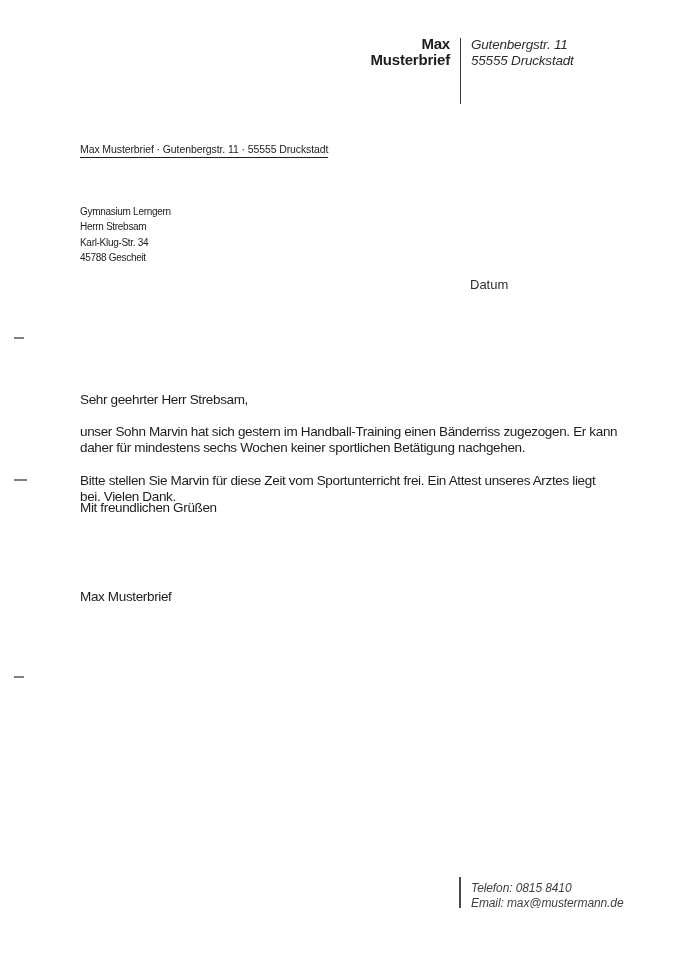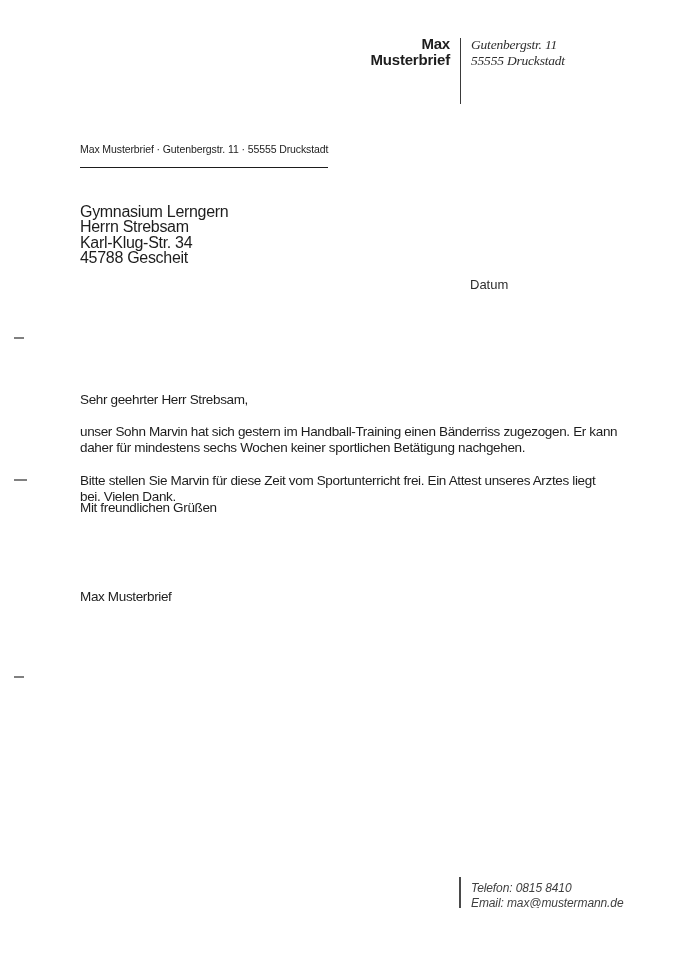--- a/index.html
+++ b/index.html
@@ -39,39 +39,38 @@
   }
   .letterhead-address {
     left: 471px;
     top: 37px;
     font-style: italic;
     font-size: 13.5px;
     line-height: 15.5px;
     color: #2e2e2e;
     letter-spacing: -0.2px;
     white-space: nowrap;
-    font-family: Liberation Serif, serif;
   }
 
   
   .sender-line {
     left: 80px;
     top: 143px;
     font-size: 10.5px;
     letter-spacing: -0.1px;
-    padding-bottom: 12px;
+    padding-bottom: 2px;
     border-bottom: 1px solid #1d1d1d;
     white-space: nowrap;
   }
 
   
   .recipient {
     left: 80px;
     top: 204px;
-    font-size: 16px;
+    font-size: 10px;
     line-height: 15.4px;
     letter-spacing: -0.3px;
   }
   .recipient div { white-space: nowrap; }
 
   .date-label {
     left: 470px;
     top: 277px;
     font-size: 13px;
     color: #2e2e2e;

